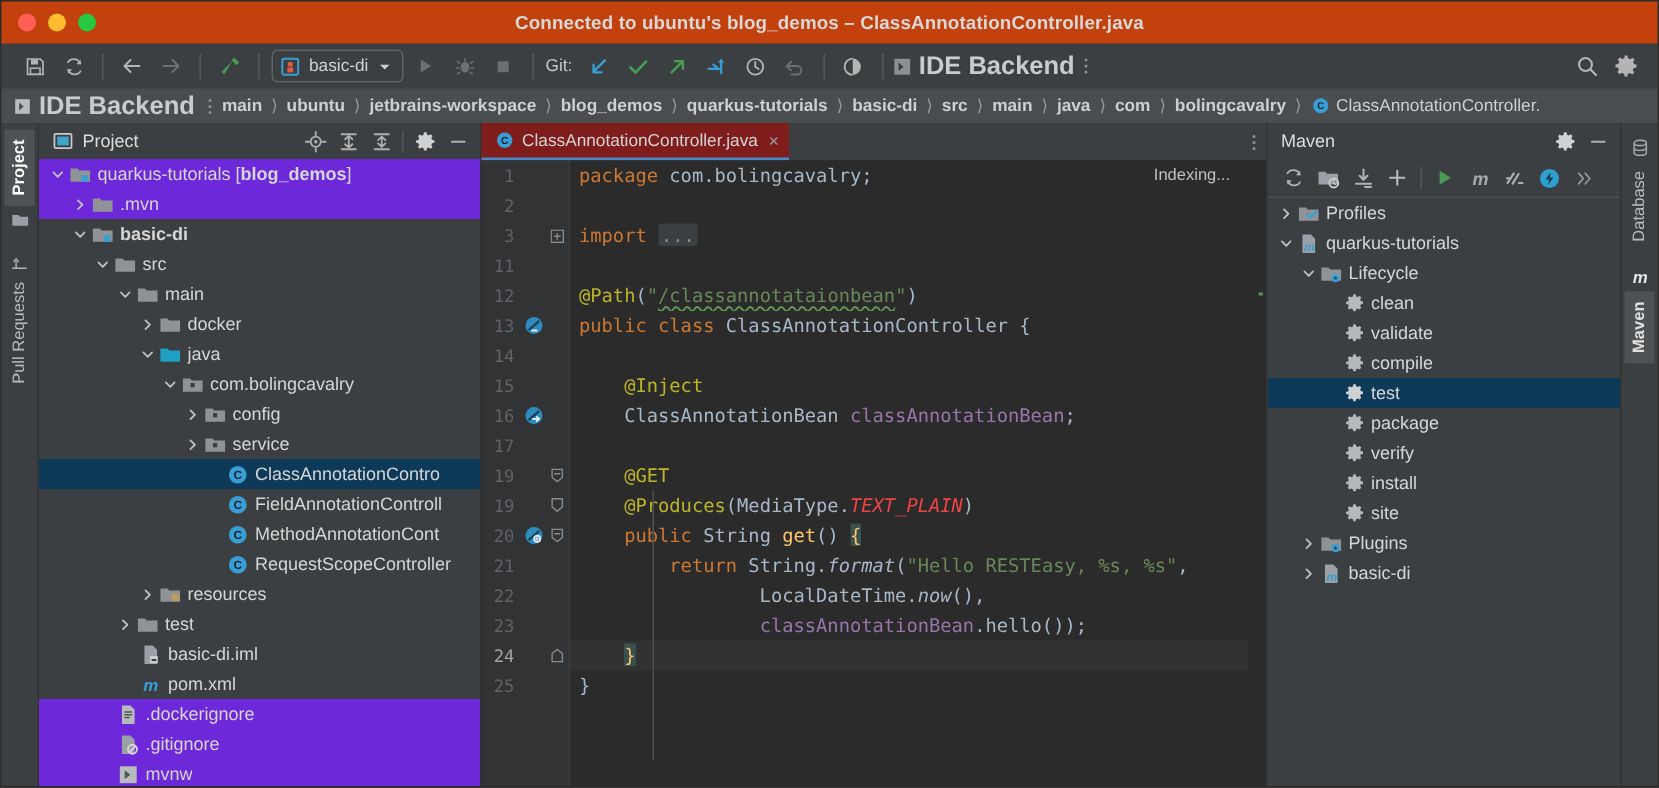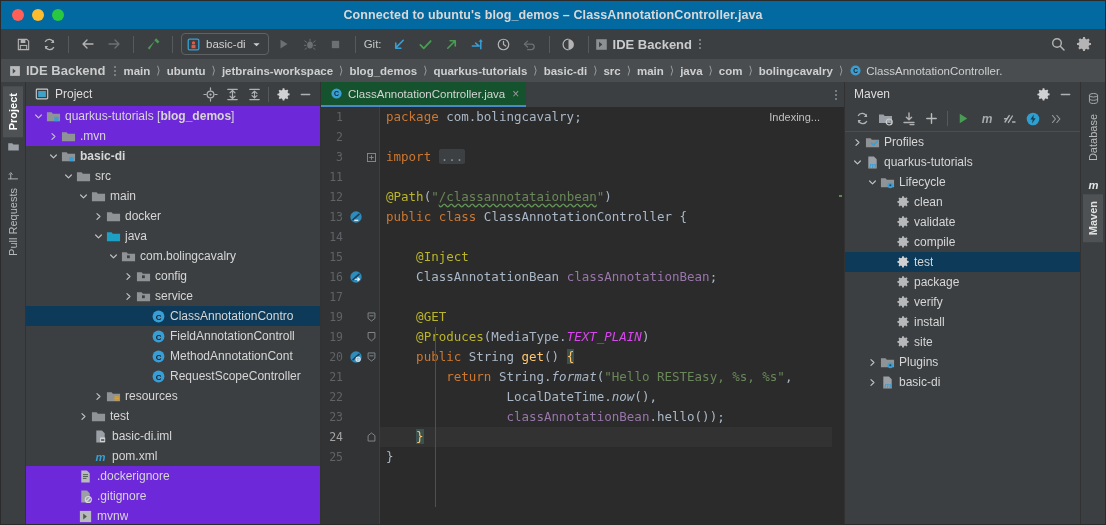--- a/index.html
+++ b/index.html
@@ -12,21 +12,21 @@
   .app {
     width: 1106px; height: 525px;
     display: flex; flex-direction: column;
     background: #3c3f41;
     border: 1px solid #2b2b2b;
   }
 
   
   .titlebar {
     height: 28px; flex: 0 0 28px;
-    background: #0369a1;
+    background: #c2410c;
     display: flex; align-items: center;
     position: relative;
   }
   .traffic { display: flex; gap: 8px; padding-left: 11px; align-items: center; }
   .dot { width: 12px; height: 12px; border-radius: 50%; }
   .dot.red { background: #ff5f57; }
   .dot.yellow { background: #febc2e; }
   .dot.green { background: #28c840; }
   .window-title {
     position: absolute; left: 0; right: 0; text-align: center;
@@ -56,21 +56,21 @@
     display: flex; align-items: center; gap: 6px;
     border: 1px solid #5e6264; border-radius: 4px;
     height: 22px; padding: 0 7px 0 5px; margin: 0 2px;
   }
   .run-config-label { font-size: 11.5px; color: #cfd0d1; }
   .git-label { font-size: 11.5px; color: #c4c6c7; margin: 0 5px 0 2px; }
   .tb-spacer { flex: 1; }
   .ide-backend-chip {
     display: flex; align-items: center; gap: 5px;
   }
-  .ide-backend-chip .ib-label { font-size: 13px; font-weight: bold; color: #cacbcc; }
+  .ide-backend-chip .ib-label { font-size: 17px; font-weight: bold; color: #cacbcc; }
   .kebab { display: flex; flex-direction: column; gap: 2px; align-items: center; padding: 0 7px; }
   .kebab i { width: 2px; height: 2px; background: #8d9093; border-radius: 50%; display: block; }
 
   
   .navbar {
     height: 23px; flex: 0 0 23px;
     background: #4a4d4f;
     display: flex; align-items: center;
     padding-left: 8px;
     font-size: 11.5px;
@@ -160,21 +160,21 @@
     background: #2b2b2b;
   }
   .tabs-row {
     height: 25px; flex: 0 0 25px;
     background: #3c3f41;
     display: flex; align-items: stretch;
   }
   .etab {
     display: flex; align-items: center; gap: 5px;
     padding: 0 7px 0 9px;
-    background: #14532d;
+    background: #7f1d1d;
     border-bottom: 2px solid #4a88c7;
     font-size: 11.5px; color: #d4d4d4;
   }
   .etab .close { color: #9a9c9e; font-size: 12px; margin-left: 2px; }
   .tabs-row .sp { flex: 1; }
   .tabs-row .kebab { align-self: center; }
 
   .code-wrap {
     flex: 1; display: flex; min-height: 0;
     background: #2b2b2b;
@@ -211,21 +211,21 @@
     font-size: 12.5px;
     color: #a9b7c6;
     white-space: pre;
     padding-left: 6px;
   }
   .c-line.cur { background: #323232; }
   .kw { color: #cc7832; }
   .ann { color: #bbb529; }
   .str { color: #6a8759; }
   .fld { color: #9876aa; }
-  .sfield { color: #d946ef; font-style: italic; }
+  .sfield { color: #ef4444; font-style: italic; }
   .mth { color: #ffc66d; }
   .mi { color: #a9b7c6; font-style: italic; }
   .brace-hl { background: #3b514d; color: #ffc66d; }
   .fold-ph { background: #3c4043; color: #8a8d8f; padding: 0 2px; border-radius: 2px;}
   .wavy { text-decoration: underline; text-decoration-style: wavy; text-decoration-color: #629755; text-underline-offset: 2px;}
 
   .indent-guide {
     position: absolute; width: 1px; background: #4b5350; top: 0; bottom: 0;
   }
   .indexing {

